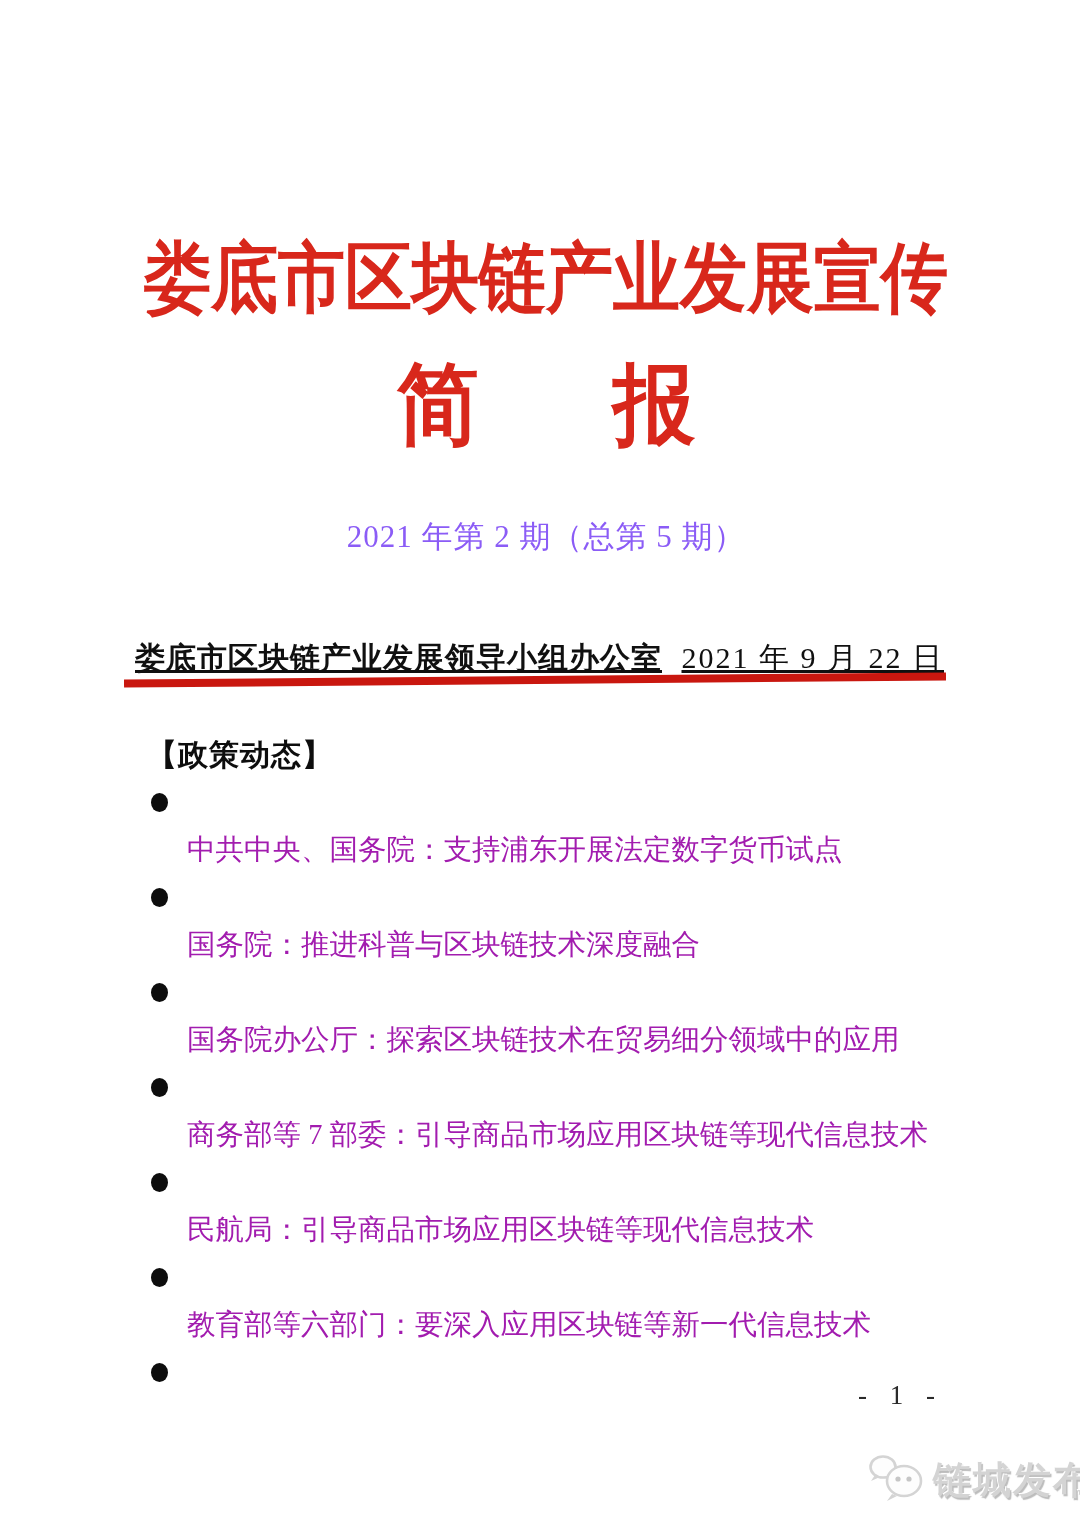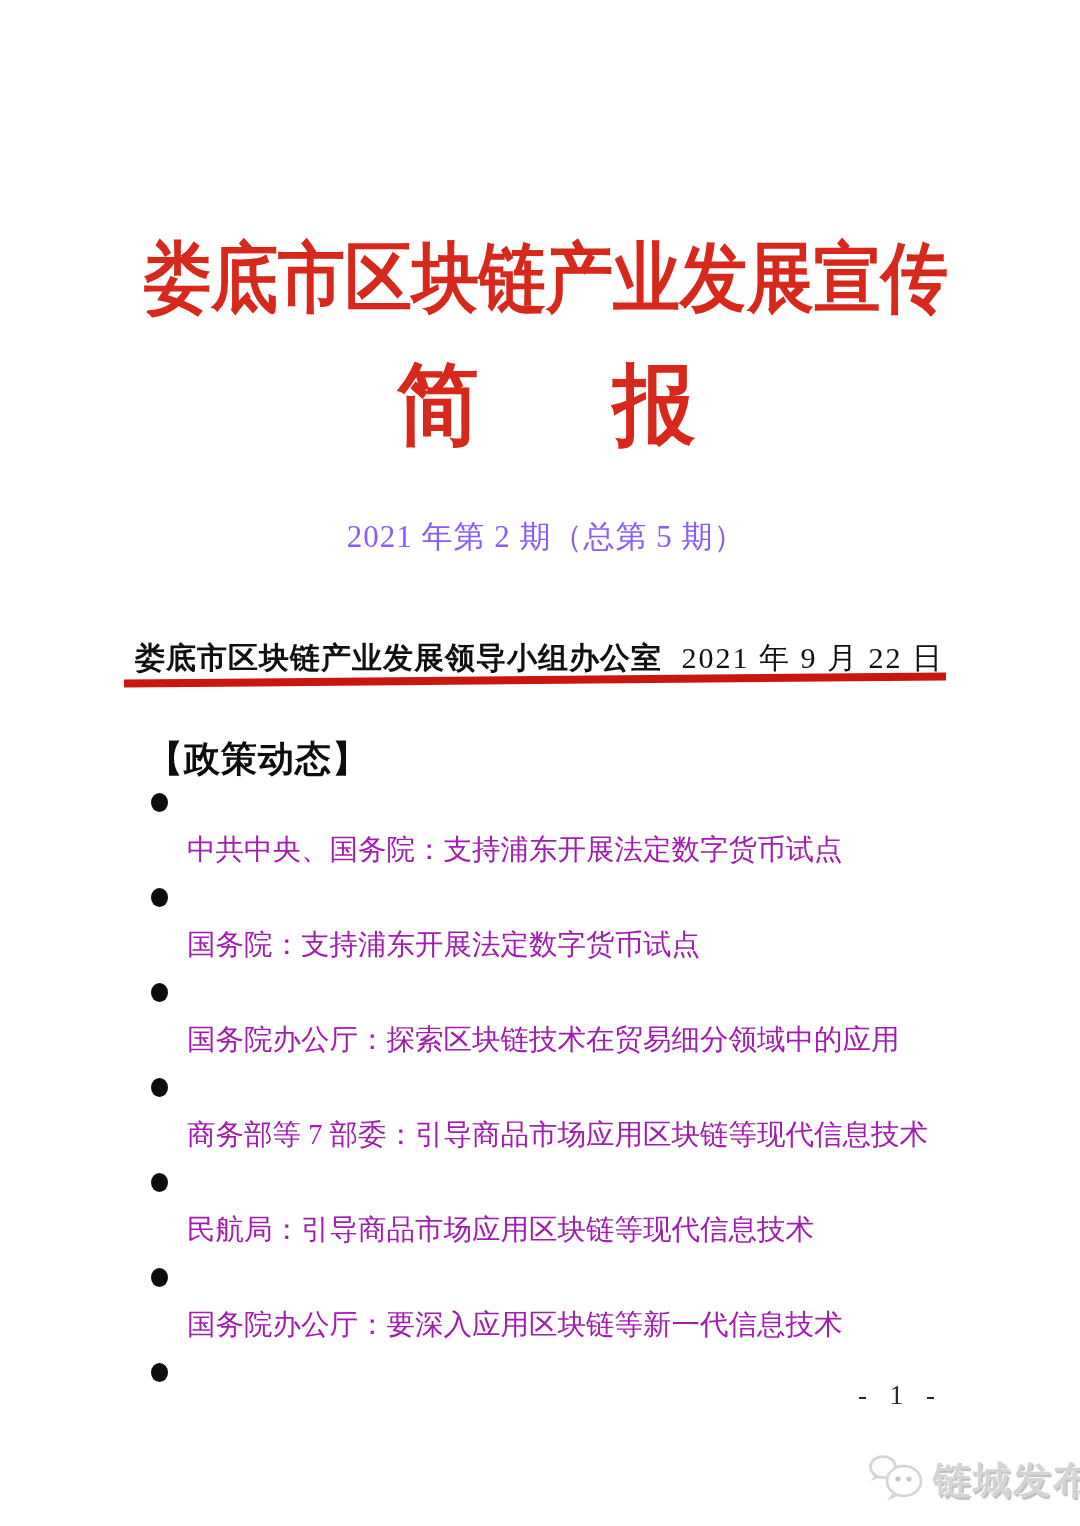--- a/index.html
+++ b/index.html
@@ -64,20 +64,21 @@
   .byline {
     position: absolute;
     top: 630px;
     left: 135px;
     right: 148px;
     display: flex;
     justify-content: space-between;
     align-items: baseline;
     font-size: 30px;
     white-space: nowrap;
+    text-decoration: underline;
   }
   .office-name {
     font-weight: 700;
     letter-spacing: 1px;
   }
   .issue-date {
     font-weight: 400;
     letter-spacing: 2px;
     margin-top: 8px;
   }
@@ -91,21 +92,21 @@
     transform: rotate(-0.5deg);
   }
 
   
   .section-header {
     position: absolute;
     top: 735px;
     left: 147px;
     font-family: Liberation Sans, sans-serif;
     font-weight: 700;
-    font-size: 36px;
+    font-size: 30px;
     color: #0d0d0d;
     letter-spacing: 1px;
   }
   .policy-list {
     position: absolute;
     top: 779px;
     left: 150px;
     width: 822px;
     margin: 0;
     padding: 0;
@@ -183,33 +184,33 @@
   </div>
   <div class="red-rule"></div>
 
   <div class="section-header">【政策动态】</div>
 
   <ul class="policy-list">
     <li>
       <span class="bullet-dot"></span><span>中共中央、国务院：支持浦东开展法定数字货币试点</span>
     </li>
     <li>
-      <span class="bullet-dot"></span><span>国务院：支持浦东开展法定数字货币试点</span>
+      <span class="bullet-dot"></span><span>国务院：推进科普与区块链技术深度融合</span>
     </li>
     <li>
       <span class="bullet-dot"></span><span>国务院办公厅：探索区块链技术在贸易细分领域中的应用</span>
     </li>
     <li>
       <span class="bullet-dot"></span><span>商务部等 7 部委：引导商品市场应用区块链等现代信息技术</span>
     </li>
     <li>
       <span class="bullet-dot"></span><span>民航局：引导商品市场应用区块链等现代信息技术</span>
     </li>
     <li>
-      <span class="bullet-dot"></span><span>国务院办公厅：要深入应用区块链等新一代信息技术</span>
+      <span class="bullet-dot"></span><span>教育部等六部门：要深入应用区块链等新一代信息技术</span>
     </li>
     <li>
       <span class="bullet-dot"></span>
     </li>
 
   </ul>
 
   <div class="page-number">- 1 -</div>
 
   <div class="watermark">

